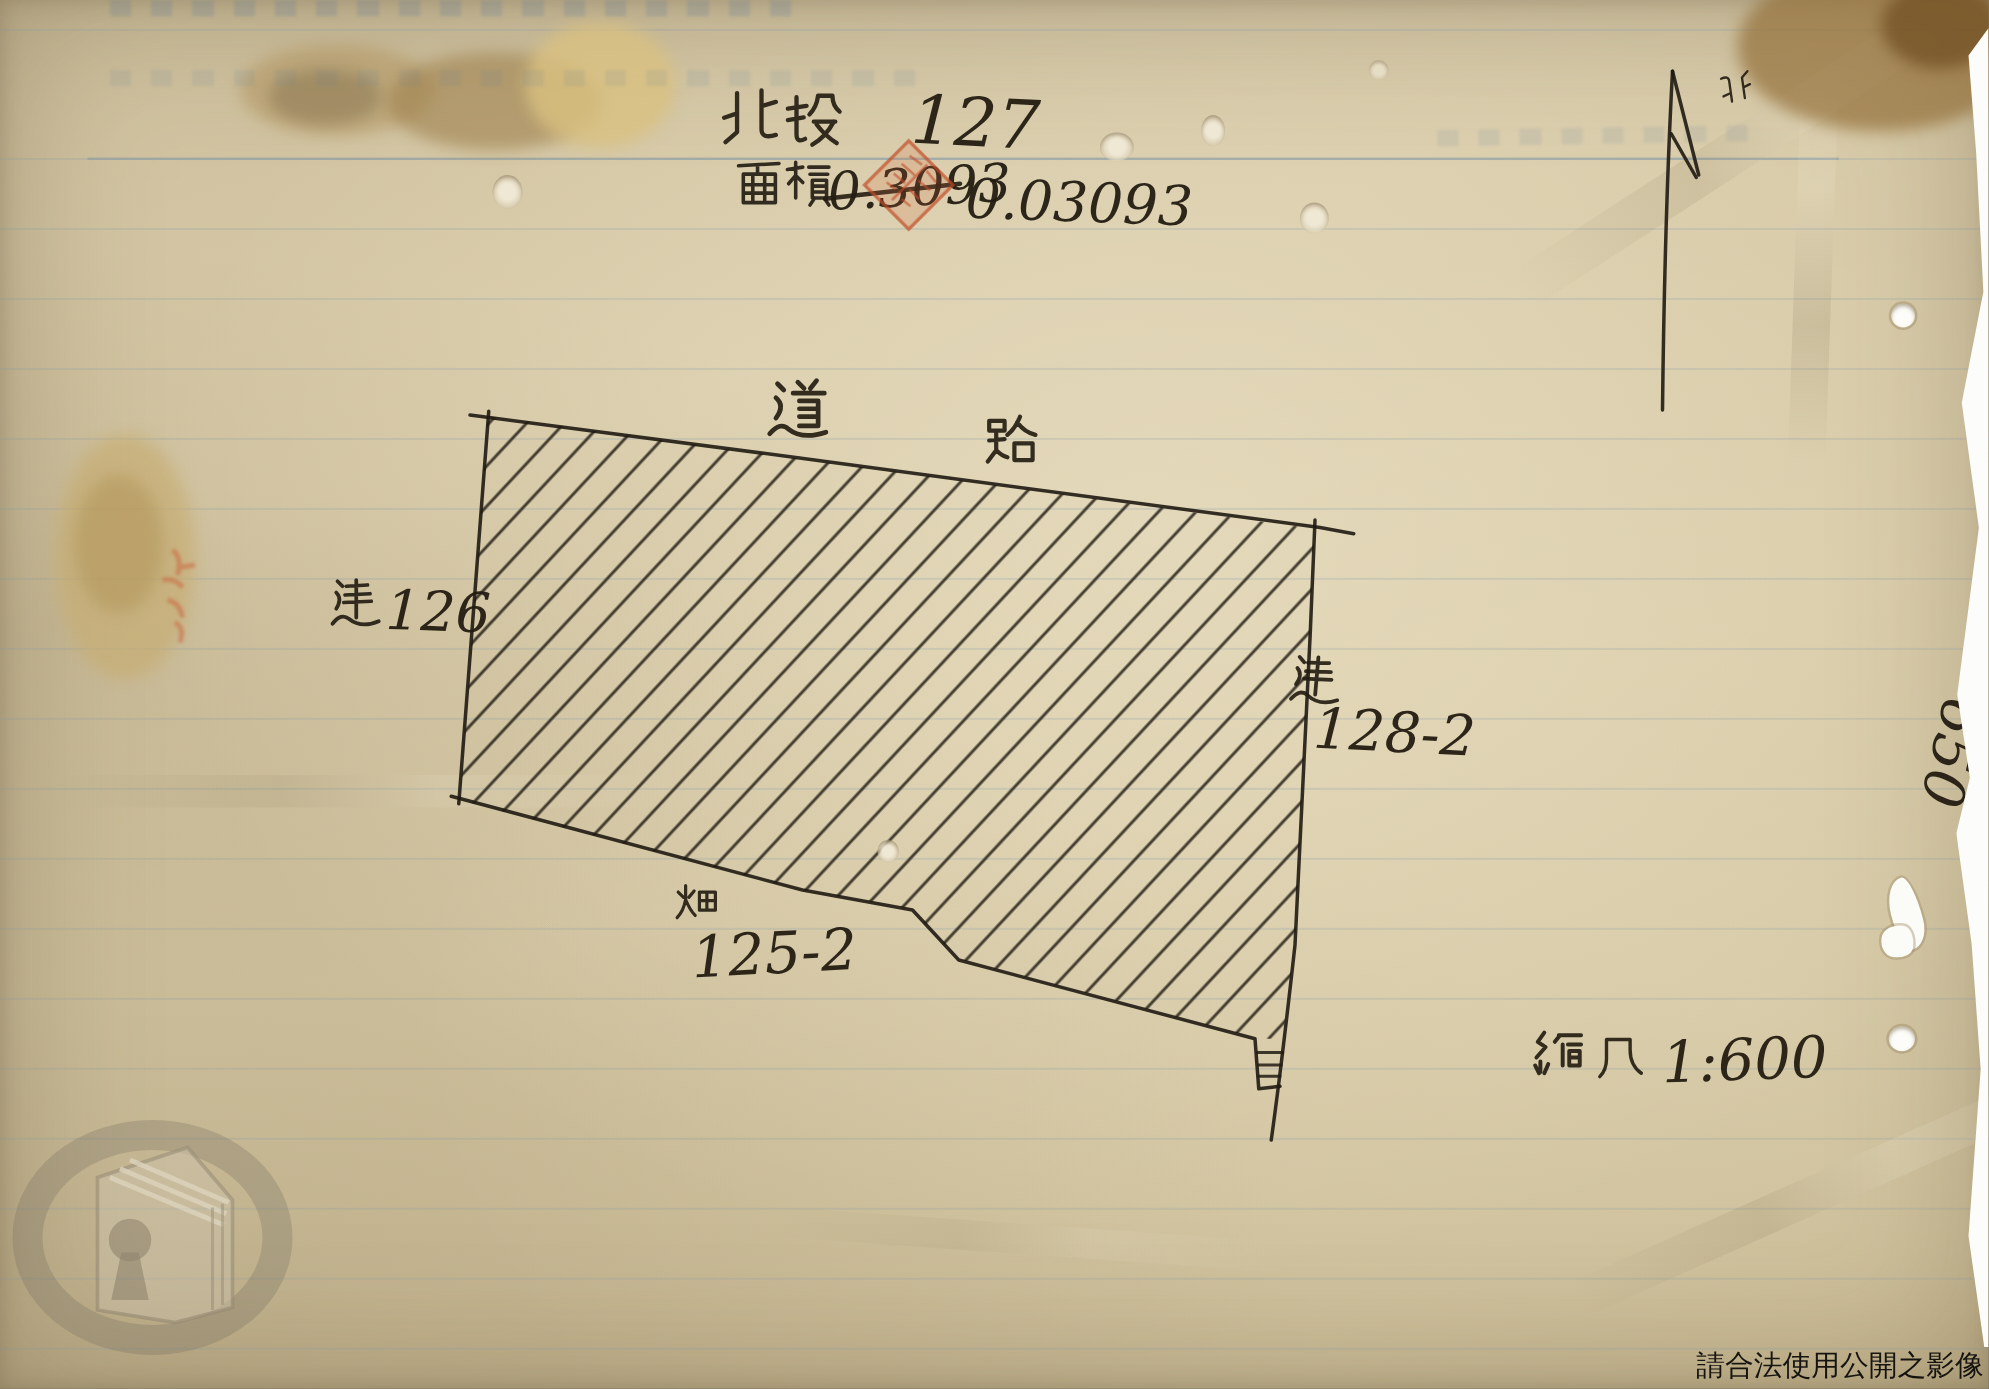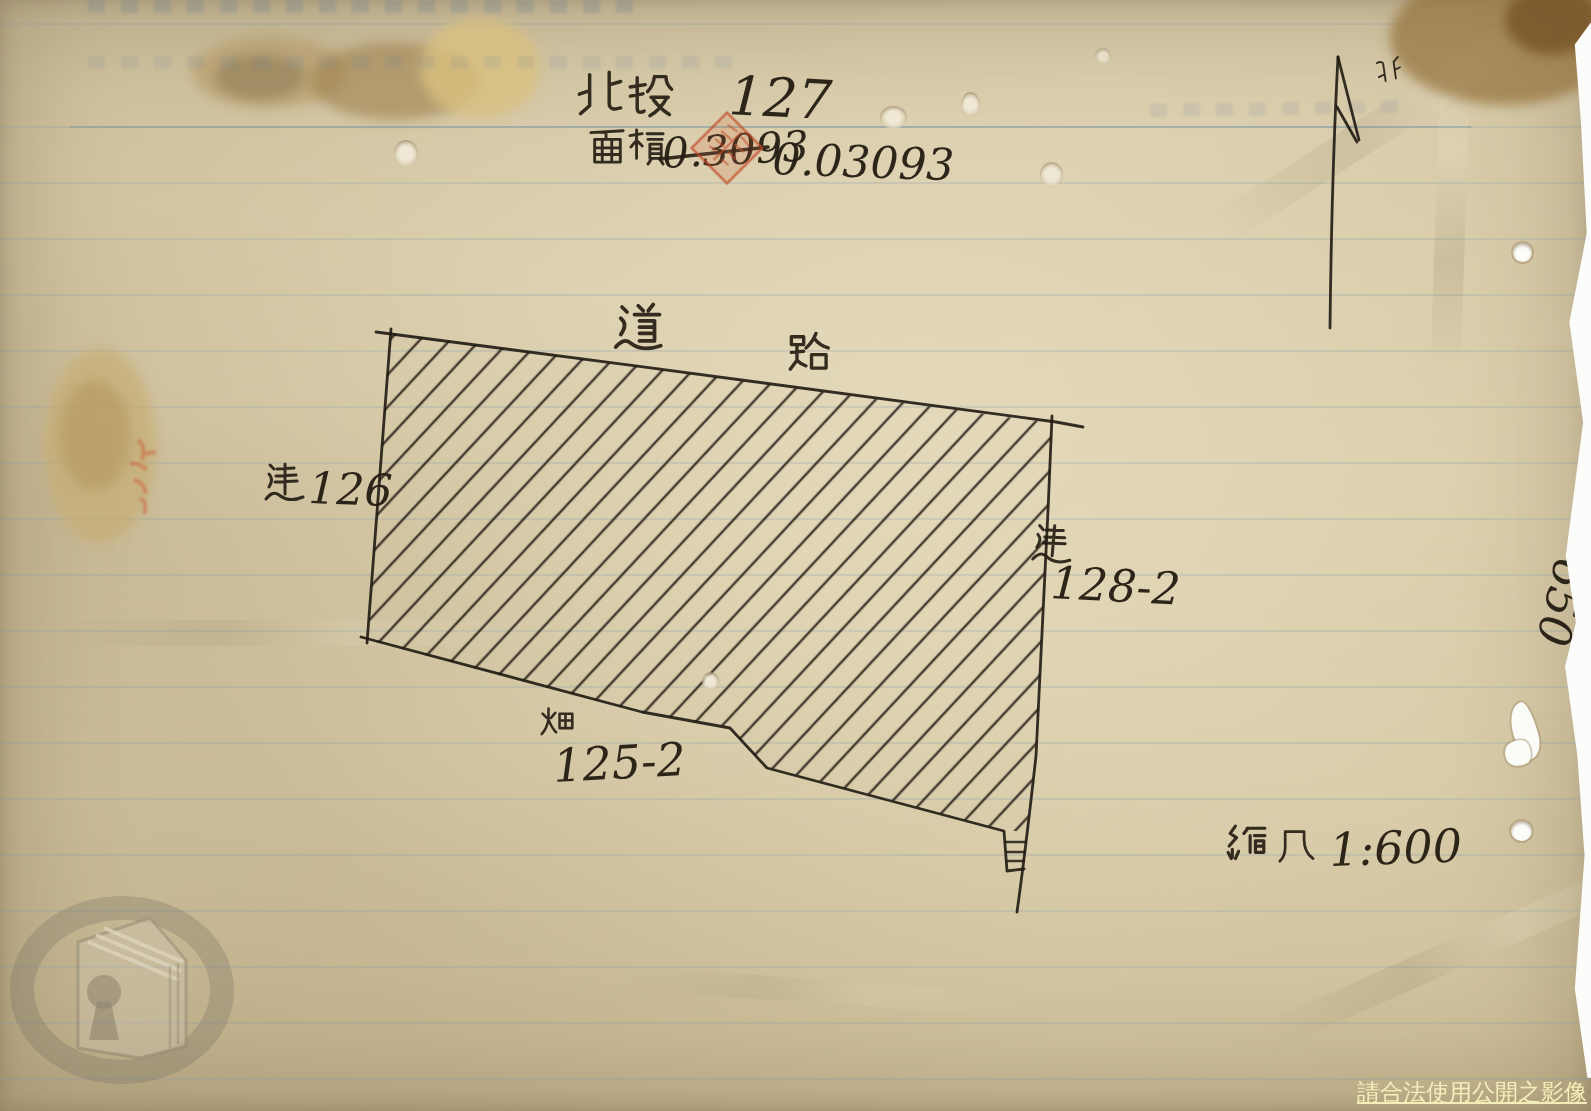--- a/index.html
+++ b/index.html
@@ -37,22 +37,22 @@
   .smudge-row{position:absolute;height:13px;filter:blur(1.4px);
     background:repeating-linear-gradient(90deg, rgba(100,124,150,.24) 0 17px, transparent 17px 33px);}
   .smudge-row.faint{opacity:.55;}
   
   svg.ink{position:absolute;inset:0;}
   .glyph path{stroke:#241d12;stroke-width:3;fill:none;
     stroke-linecap:round;stroke-linejoin:round;opacity:.92;}
   .outline{stroke:#1f1912;stroke-width:2.8;fill:none;
     stroke-linecap:round;stroke-linejoin:round;opacity:.9;}
   .num{font-family:"DejaVu Serif",serif;font-style:italic;fill:#221b10;opacity:.94;}
-  .footer-text{position:absolute;right:4px;bottom:3px;color:#fef9c3;opacity:.88;
-    font-family:"DejaVu Serif",serif;font-size:23px;letter-spacing:0px;text-decoration:underline;}
+  .footer-text{position:absolute;right:4px;bottom:3px;color:#000000;opacity:.88;
+    font-family:"DejaVu Serif",serif;font-size:23px;letter-spacing:0px;}
 </style>
 </head>
 <body>
 
 <div id="stage">
 
   <div class="paper"></div>
   <div class="rules"></div>
   <div class="rule-strong"></div>
 

